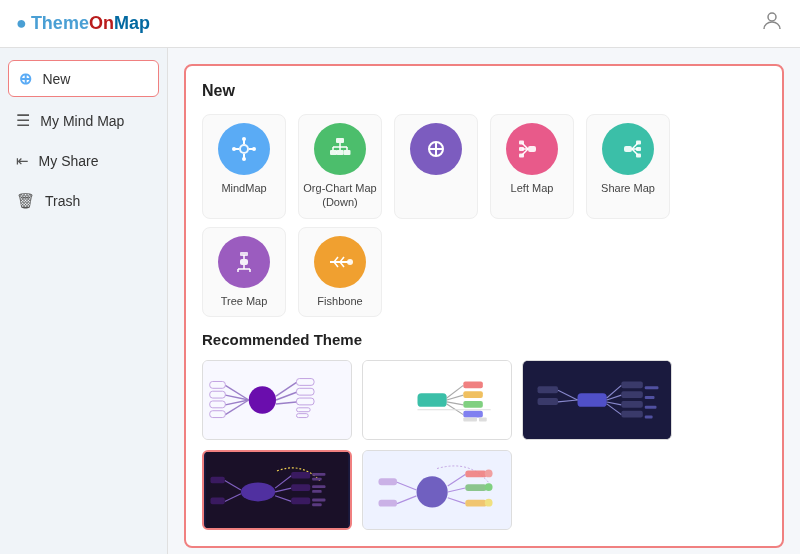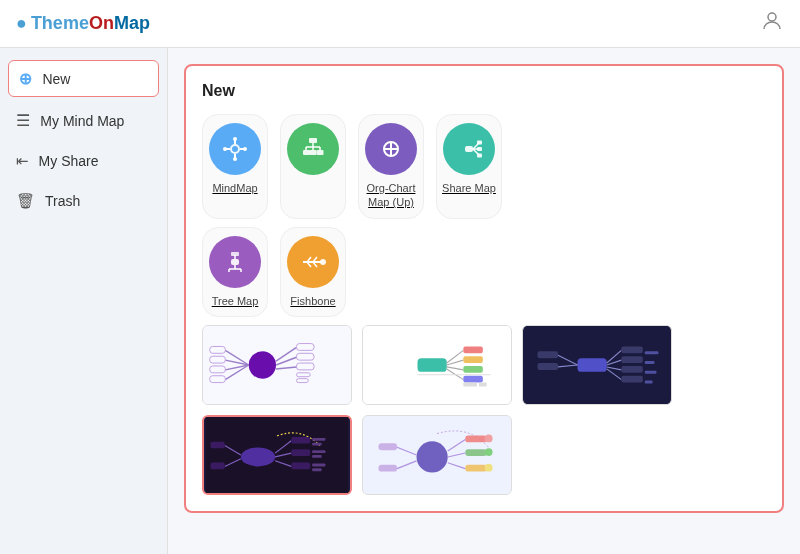--- a/index.html
+++ b/index.html
@@ -40,22 +40,22 @@
       background: #fff; padding: 16px; margin-bottom: 16px;
     }
 
     .section-title { font-size: 16px; font-weight: bold; color: #222; margin-bottom: 14px; }
 
     
     .template-grid { display: flex; gap: 12px; flex-wrap: wrap; margin-bottom: 8px; }
 
     .template-item {
       display: flex; flex-direction: column; align-items: center;
-      width: 66px; cursor: pointer; padding: 8px 4px;
-      border: 1px solid #eee; border-radius: 16px; background: #fafafa; text-decoration: underline;
+      width: 84px; cursor: pointer; padding: 8px 4px;
+      border: 1px solid #eee; border-radius: 8px; background: #fafafa;
     }
 
     .template-icon {
       width: 52px; height: 52px; border-radius: 50%;
       display: flex; align-items: center; justify-content: center;
       font-size: 22px; color: #fff; margin-bottom: 6px;
     }
     .template-label { font-size: 11px; color: #444; text-align: center; line-height: 1.3; }
 
     
@@ -158,33 +158,47 @@
               <line x1="14" y1="8" x2="14" y2="12" stroke="white" stroke-width="1.5"></line>
               <line x1="7" y1="12" x2="21" y2="12" stroke="white" stroke-width="1.5"></line>
               <line x1="7" y1="12" x2="7" y2="15" stroke="white" stroke-width="1.5"></line>
               <line x1="14" y1="12" x2="14" y2="15" stroke="white" stroke-width="1.5"></line>
               <line x1="21" y1="12" x2="21" y2="15" stroke="white" stroke-width="1.5"></line>
               <rect x="4" y="15" width="7" height="5" rx="1" fill="white" opacity="0.9"></rect>
               <rect x="10.5" y="15" width="7" height="5" rx="1" fill="white" opacity="0.9"></rect>
               <rect x="17.5" y="15" width="7" height="5" rx="1" fill="white" opacity="0.9"></rect>
             </svg>
           </div>
+          <span class="template-label">Org-Chart Map (Down)</span>
         </div>
 
         <div class="template-item">
           <div class="template-icon icon-orgup">
             <svg width="28" height="28" viewBox="0 0 28 28" fill="white">
               <circle cx="14" cy="14" r="7" fill="none" stroke="white" stroke-width="2"></circle>
               <line x1="14" y1="8" x2="14" y2="20" stroke="white" stroke-width="2"></line>
               <line x1="8" y1="14" x2="20" y2="14" stroke="white" stroke-width="2"></line>
             </svg>
           </div>
-          <span class="template-label">Org-Chart Map (Up)</span>
-        </div>
-
+        </div>
+
+        <div class="template-item">
+          <div class="template-icon icon-leftmap">
+            <svg width="28" height="28" viewBox="0 0 28 28">
+              <rect x="10" y="11" width="8" height="6" rx="2" fill="white" opacity="0.9"></rect>
+              <line x1="10" y1="14" x2="4" y2="8" stroke="white" stroke-width="1.5"></line>
+              <line x1="10" y1="14" x2="4" y2="14" stroke="white" stroke-width="1.5"></line>
+              <line x1="10" y1="14" x2="4" y2="20" stroke="white" stroke-width="1.5"></line>
+              <rect x="1" y="5.5" width="5" height="4" rx="1" fill="white" opacity="0.9"></rect>
+              <rect x="1" y="12" width="5" height="4" rx="1" fill="white" opacity="0.9"></rect>
+              <rect x="1" y="18.5" width="5" height="4" rx="1" fill="white" opacity="0.9"></rect>
+            </svg>
+          </div>
+          <span class="template-label">Left Map</span>
+        </div>
 
         <div class="template-item">
           <div class="template-icon icon-rightmap">
             <svg width="28" height="28" viewBox="0 0 28 28">
               <rect x="10" y="11" width="8" height="6" rx="2" fill="white" opacity="0.9"></rect>
               <line x1="18" y1="14" x2="24" y2="8" stroke="white" stroke-width="1.5"></line>
               <line x1="18" y1="14" x2="24" y2="14" stroke="white" stroke-width="1.5"></line>
               <line x1="18" y1="14" x2="24" y2="20" stroke="white" stroke-width="1.5"></line>
               <rect x="22" y="5.5" width="5" height="4" rx="1" fill="white" opacity="0.9"></rect>
               <rect x="22" y="12" width="5" height="4" rx="1" fill="white" opacity="0.9"></rect>
@@ -221,20 +235,21 @@
               <line x1="14" y1="14" x2="18" y2="9" stroke="white" stroke-width="1.5"></line>
               <line x1="8" y1="14" x2="12" y2="19" stroke="white" stroke-width="1.5"></line>
               <line x1="14" y1="14" x2="18" y2="19" stroke="white" stroke-width="1.5"></line>
               <circle cx="24" cy="14" r="3" fill="white" opacity="0.9"></circle>
             </svg>
           </div>
           <span class="template-label">Fishbone</span>
         </div>
       </div>
 
+      <div class="rec-title" style="margin-top:14px;">Recommended Theme</div>
 
       <div class="theme-grid">
 
         <div class="theme-thumb theme1">
           <svg viewBox="0 0 150 80" class="theme-svg" xmlns="http://www.w3.org/2000/svg">
             <rect width="150" height="80" fill="#f8f8ff"></rect>
 
             <circle cx="60" cy="40" r="14" fill="#6a0dad"></circle>
 
             <line x1="46" y1="40" x2="22" y2="25" stroke="#9b7fc8" stroke-width="1.5"></line>

